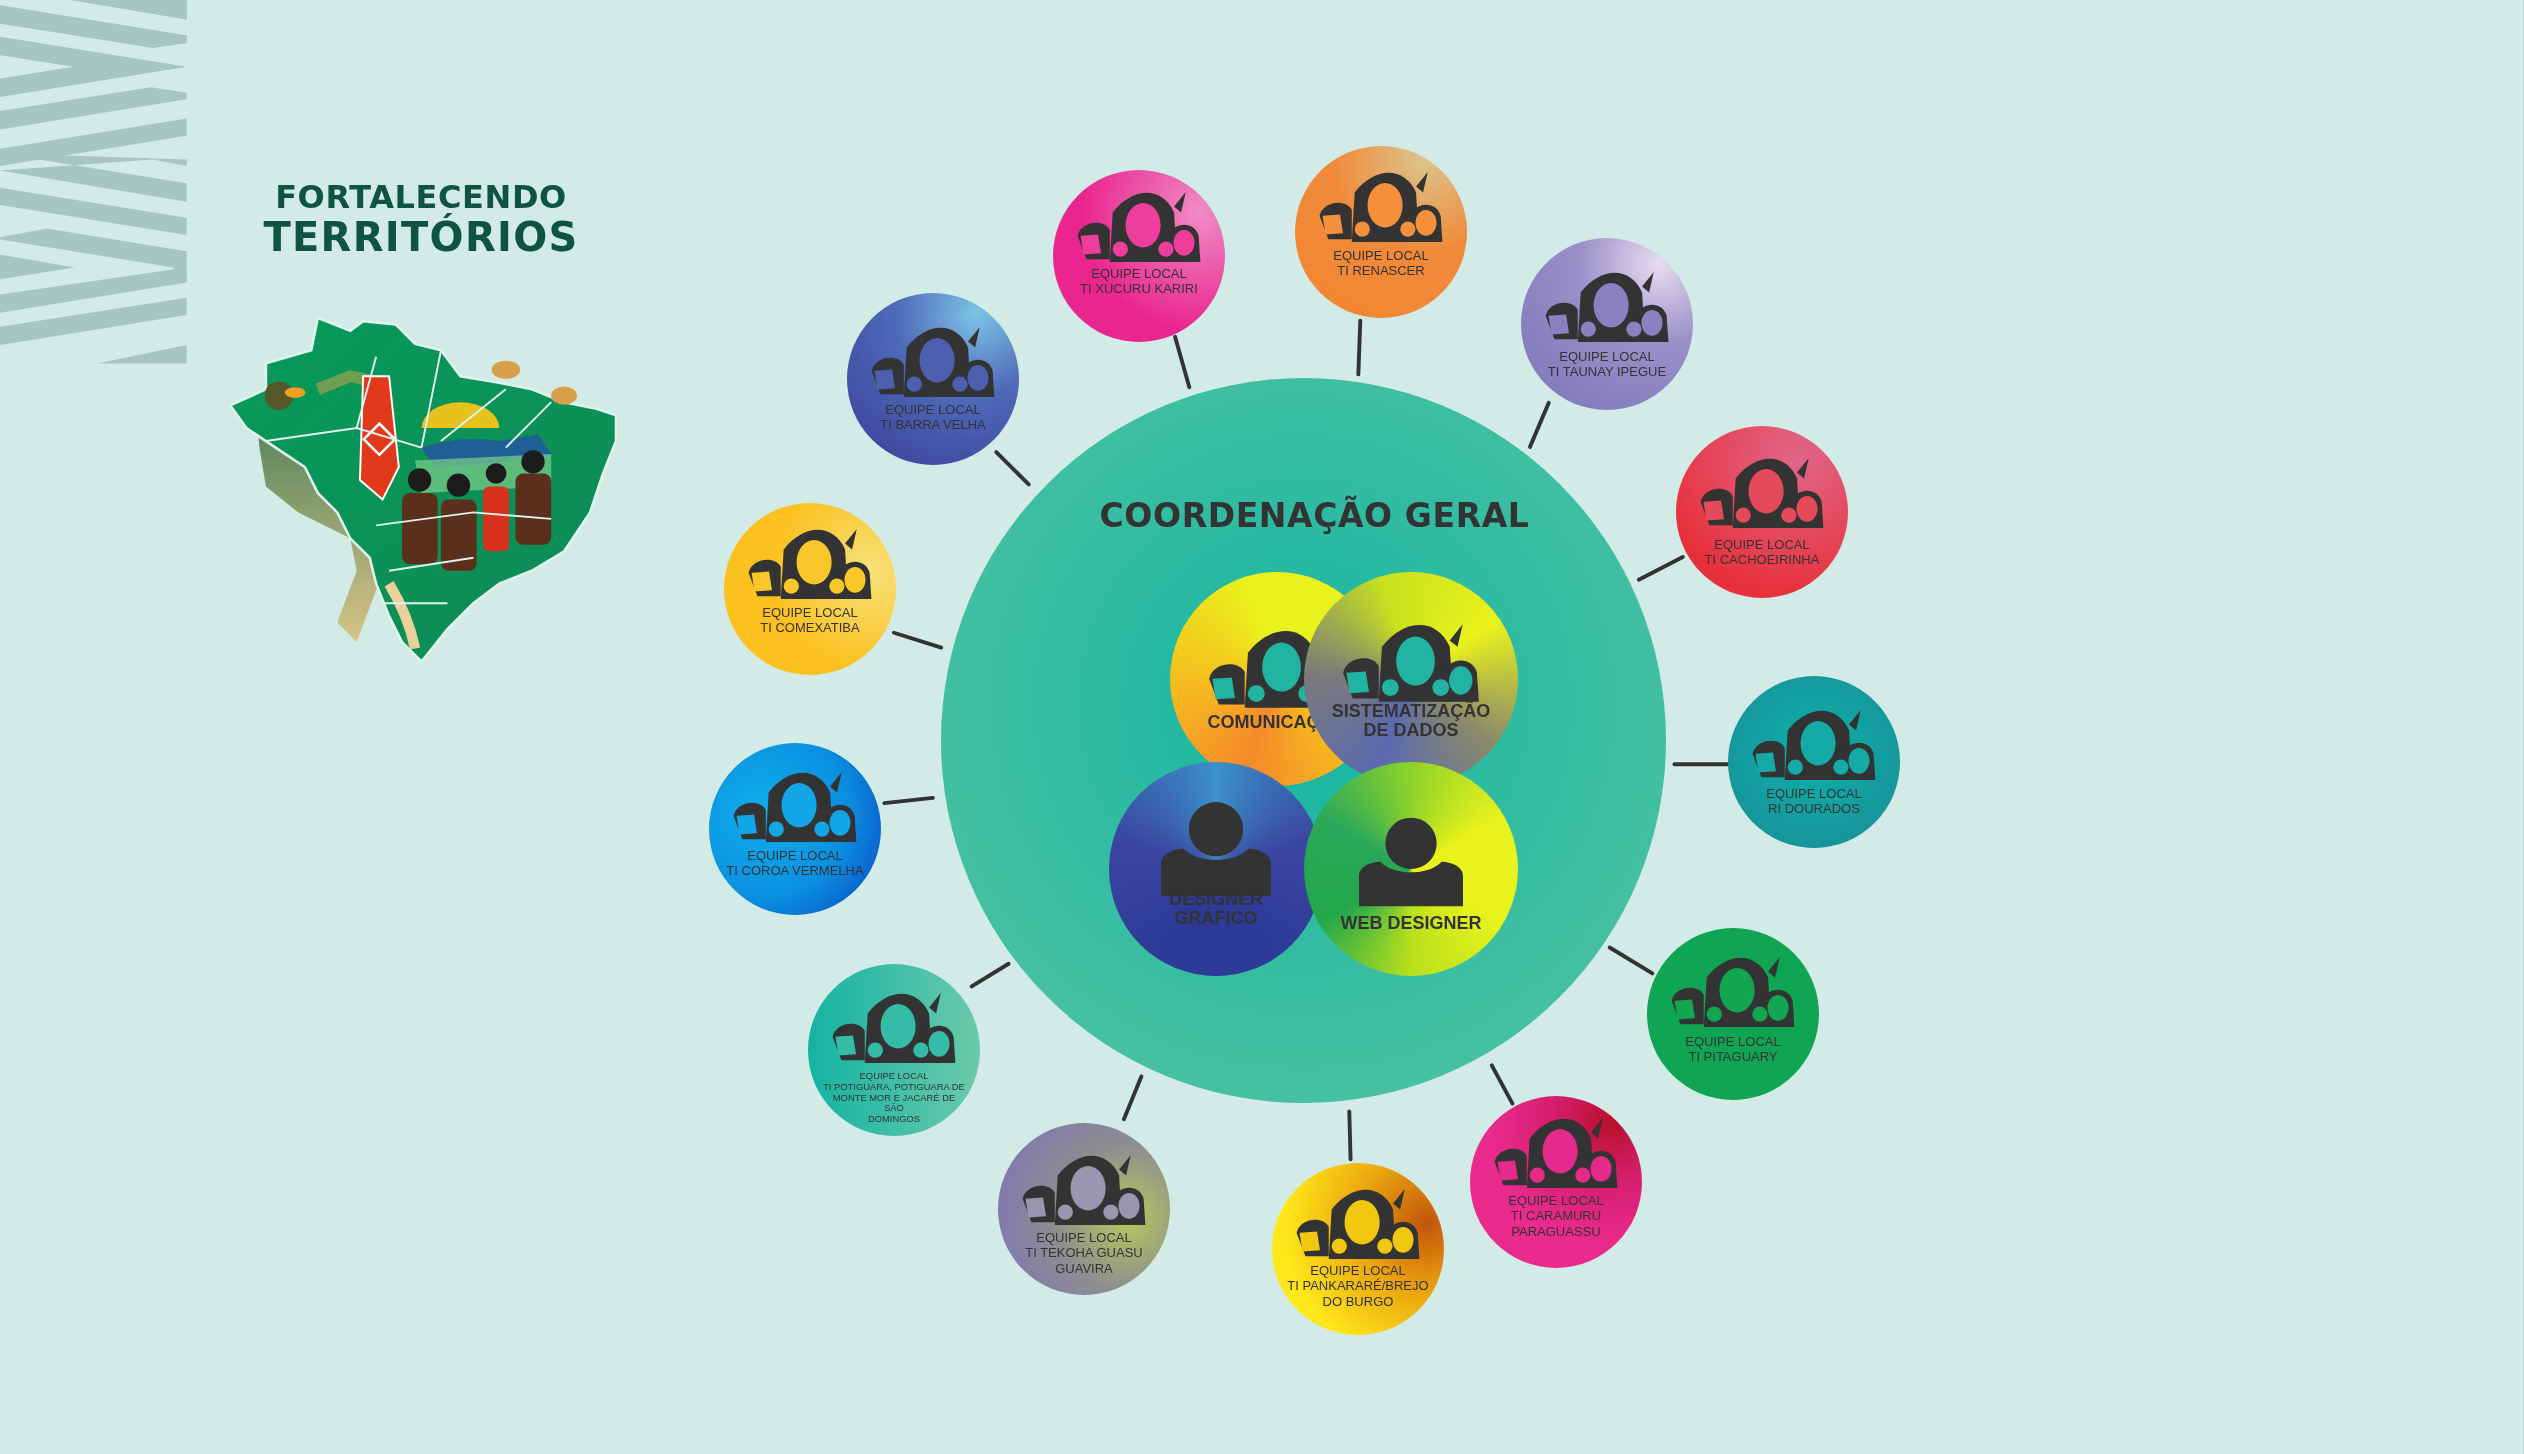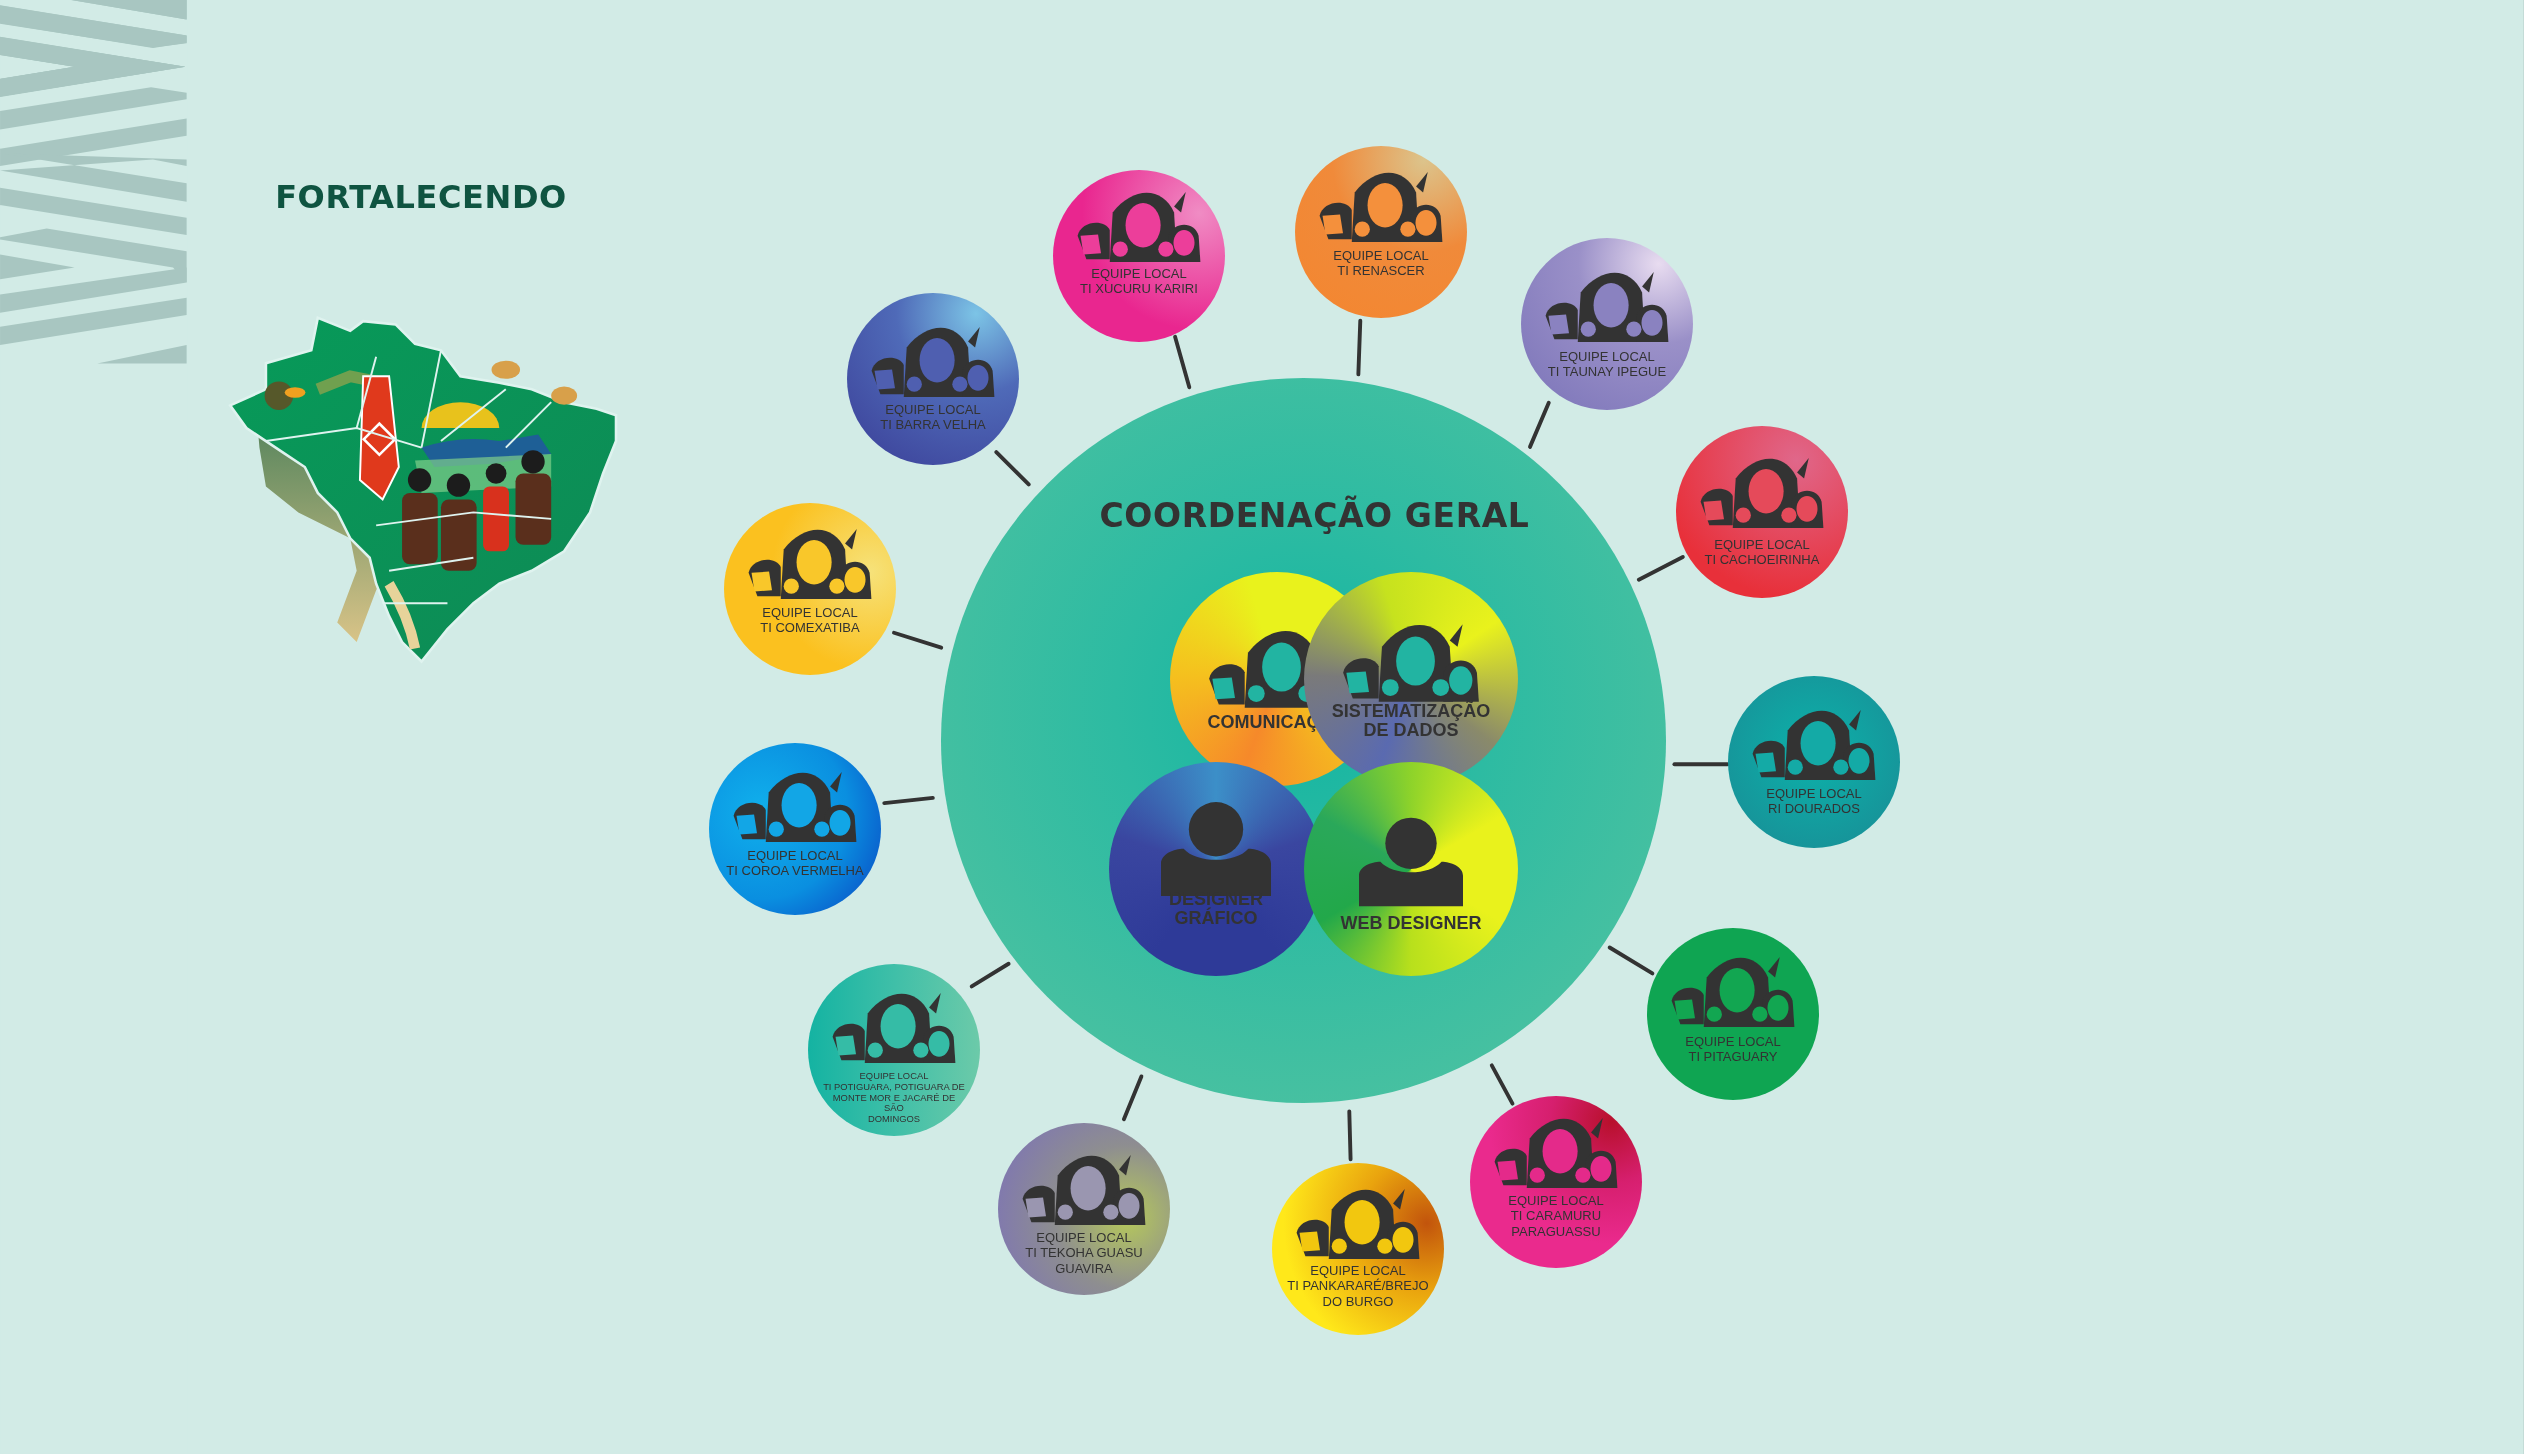--- a/index.html
+++ b/index.html
@@ -84,20 +84,21 @@
     <polygon points="0,136.5 288,124 288,131 0,145"></polygon>
     <polygon points="0,151.5 288,138 288,146 0,160"></polygon>
     <polygon points="150,168.5 288,160 288,168.5"></polygon>
   </g>
 </svg>
 
 <div id="bg-right-edge" class="abs"></div>
 
 <div class="abs brand-title">
   <div class="brand-line1">FORTALECENDO</div>
+  <div class="brand-line2">TERRITÓRIOS</div>
 </div>
 
 <svg id="map" class="abs" viewBox="0 0 620 600">
   <defs>
     <linearGradient id="mapShadow" x1="0" y1="0" x2="0" y2="1">
       <stop offset="0" stop-color="#2f6d45"></stop>
       <stop offset="1" stop-color="#d9bf7d"></stop>
     </linearGradient>
     <linearGradient id="mapGreen" x1="0" y1="0" x2="1" y2="1">
       <stop offset="0" stop-color="#079a59"></stop>

